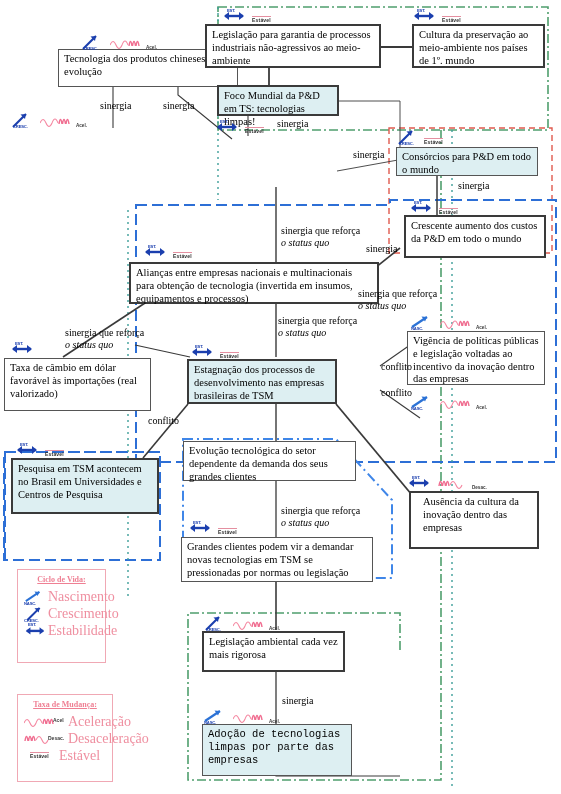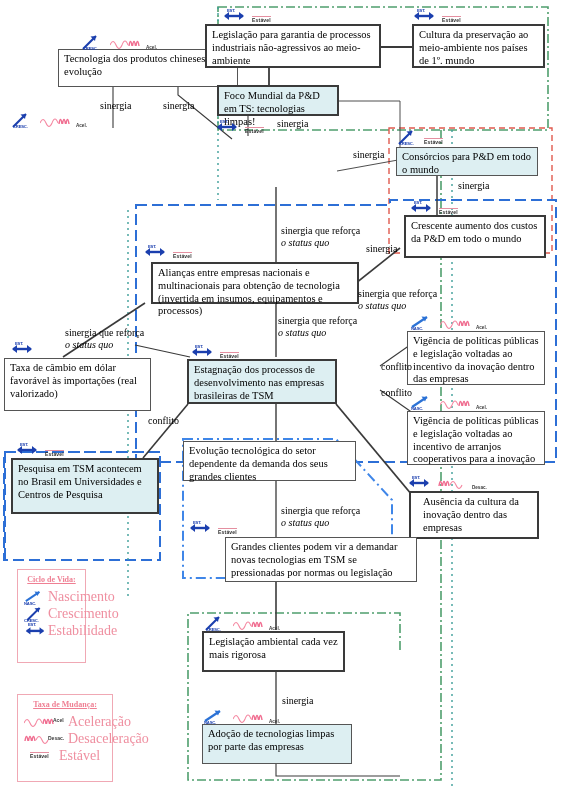--- a/index.html
+++ b/index.html
@@ -213,21 +213,21 @@
 
   <div class="marker" style="left:143px;top:245px;">
     <svg width="24" height="14" viewBox="0 0 24 14">
         <path d="M3 7 L21 7" stroke="#1b3fae" stroke-width="2.4"></path>
         <path d="M2 7 l5 -4 v8 Z" fill="#1b3fae"></path>
         <path d="M22 7 l-5 -4 v8 Z" fill="#1b3fae"></path>
       </svg>
     <span class="mk-lab" style="position:absolute;left:5px;top:-1px;">EST.</span>
     <span class="estav" style="margin-left:4px;">Estável</span>
   </div>
-  <div class="node thick" style="left:151px;top:262px;width:208px;height:42px;">
+  <div class="node thick" style="left:129px;top:262px;width:250px;height:42px;">
     <span class="t">Alianças entre empresas nacionais e multinacionais para obtenção de tecnologia (invertida em insumos, equipamentos e processos)</span>
   </div>
 
   <div class="marker" style="left:10px;top:342px;">
     <svg width="24" height="14" viewBox="0 0 24 14">
         <path d="M3 7 L21 7" stroke="#1b3fae" stroke-width="2.4"></path>
         <path d="M2 7 l5 -4 v8 Z" fill="#1b3fae"></path>
         <path d="M22 7 l-5 -4 v8 Z" fill="#1b3fae"></path>
       </svg>
     <span class="mk-lab" style="position:absolute;left:5px;top:-1px;">EST.</span>
@@ -270,38 +270,35 @@
         <path d="M2 13 L17 3" stroke="#2b72d6" stroke-width="2.2" fill="none"></path>
         <path d="M17 3 l-5.5 -.6 L15 7.5 Z" fill="#2b72d6"></path>
       </svg>
     <span class="mk-lab" style="position:absolute;left:1px;bottom:-1px;">NASC.</span>
     <svg width="38" height="14" viewBox="0 0 38 14" style="margin-left:6px">
         <path d="M0 9 q3 -7 6 0 q3 7 6 0 q3 -8 6 0" stroke="#f58aa3" stroke-width="1.1" fill="none"></path>
         <path d="M19 10 q1.5 -9 3 0 M22.5 10 q1.5 -9 3 0 M26 10 q1.5 -9 3 0" stroke="#f06d90" stroke-width="1.4" fill="none"></path>
       </svg>
     <span class="rate-lab" style="margin-left:-4px;">Acel.</span>
   </div>
-  <div class="node" style="left:407px;top:411px;width:138px;height:54px;">
-    <span class="t">Vigência de políticas públicas e legislação voltadas ao incentivo de arranjos cooperativos para a inovação</span>
-  </div>
 
   <div class="marker" style="left:407px;top:476px;">
     <svg width="24" height="14" viewBox="0 0 24 14">
         <path d="M3 7 L21 7" stroke="#1b3fae" stroke-width="2.4"></path>
         <path d="M2 7 l5 -4 v8 Z" fill="#1b3fae"></path>
         <path d="M22 7 l-5 -4 v8 Z" fill="#1b3fae"></path>
       </svg>
     <span class="mk-lab" style="position:absolute;left:5px;top:-1px;">EST.</span>
     <svg width="38" height="14" viewBox="0 0 38 14" style="margin-left:5px">
         <path d="M1 10 q1.5 -9 3 0 M4.5 10 q1.5 -9 3 0 M8 10 q1.5 -9 3 0" stroke="#f06d90" stroke-width="1.4" fill="none"></path>
         <path d="M12 9 q3 -7 6 0 q3 7 6 0" stroke="#f58aa3" stroke-width="1.1" fill="none"></path>
       </svg>
     <span class="rate-lab" style="margin-left:-6px;">Desac.</span>
   </div>
-  <div class="node thick" style="left:409px;top:491px;width:130px;height:48px;padding-left:12px;">
+  <div class="node thick" style="left:409px;top:491px;width:130px;height:58px;padding-left:12px;">
     <span class="t">Ausência da cultura da inovação dentro das empresas</span>
   </div>
 
   <div class="marker" style="left:15px;top:443px;">
     <svg width="24" height="14" viewBox="0 0 24 14">
         <path d="M3 7 L21 7" stroke="#1b3fae" stroke-width="2.4"></path>
         <path d="M2 7 l5 -4 v8 Z" fill="#1b3fae"></path>
         <path d="M22 7 l-5 -4 v8 Z" fill="#1b3fae"></path>
       </svg>
     <span class="mk-lab" style="position:absolute;left:5px;top:-1px;">EST.</span>
@@ -317,21 +314,21 @@
 
   <div class="marker" style="left:188px;top:521px;">
     <svg width="24" height="14" viewBox="0 0 24 14">
         <path d="M3 7 L21 7" stroke="#1b3fae" stroke-width="2.4"></path>
         <path d="M2 7 l5 -4 v8 Z" fill="#1b3fae"></path>
         <path d="M22 7 l-5 -4 v8 Z" fill="#1b3fae"></path>
       </svg>
     <span class="mk-lab" style="position:absolute;left:5px;top:-1px;">EST.</span>
     <span class="estav" style="margin-left:4px;">Estável</span>
   </div>
-  <div class="node" style="left:181px;top:537px;width:192px;height:45px;margin-left:44px;">
+  <div class="node" style="left:181px;top:537px;width:192px;height:45px;">
     <span class="t">Grandes clientes podem vir a demandar novas tecnologias em TSM se pressionadas por normas ou legislação</span>
   </div>
 
   <div class="marker" style="left:203px;top:617px;">
     <svg width="20" height="16" viewBox="0 0 20 16">
         <path d="M3 15 L16 2" stroke="#1b3fae" stroke-width="2.2" fill="none"></path>
         <path d="M16 2 l-5.5 .4 L15 7 Z" fill="#1b3fae"></path>
       </svg>
     <span class="mk-lab" style="position:absolute;left:3px;bottom:-1px;">CRESC.</span>
     <svg width="38" height="14" viewBox="0 0 38 14" style="margin-left:8px">
@@ -349,21 +346,21 @@
         <path d="M2 13 L17 3" stroke="#2b72d6" stroke-width="2.2" fill="none"></path>
         <path d="M17 3 l-5.5 -.6 L15 7.5 Z" fill="#2b72d6"></path>
       </svg>
     <span class="mk-lab" style="position:absolute;left:1px;bottom:-1px;">NASC.</span>
     <svg width="38" height="14" viewBox="0 0 38 14" style="margin-left:6px">
         <path d="M0 9 q3 -7 6 0 q3 7 6 0 q3 -8 6 0" stroke="#f58aa3" stroke-width="1.1" fill="none"></path>
         <path d="M19 10 q1.5 -9 3 0 M22.5 10 q1.5 -9 3 0 M26 10 q1.5 -9 3 0" stroke="#f06d90" stroke-width="1.4" fill="none"></path>
       </svg>
     <span class="rate-lab" style="margin-left:-4px;">Acel.</span>
   </div>
-  <div class="node cyan" style="left:202px;top:724px;width:150px;height:40px;">
+  <div class="node cyan" style="left:202px;top:724px;width:150px;height:52px;font-family:Liberation Mono, monospace;">
     <span class="t">Adoção de tecnologias limpas por parte das empresas</span>
   </div>
 
   <div class="elabel" style="left:100px;top:100px;">sinergia</div>
   <div class="elabel" style="left:163px;top:100px;">sinergia</div>
   <div class="elabel" style="left:277px;top:118px;">sinergia</div>
   <div class="elabel" style="left:353px;top:149px;">sinergia</div>
   <div class="elabel" style="left:458px;top:180px;">sinergia</div>
   <div class="elabel" style="left:366px;top:243px;">sinergia</div>
 
@@ -387,21 +384,21 @@
     <span>sinergia que reforça</span><br>
     <i>o status quo</i>
   </div>
 
   <div class="elabel" style="left:381px;top:361px;">conflito</div>
   <div class="elabel" style="left:381px;top:387px;">conflito</div>
   <div class="elabel" style="left:148px;top:415px;">conflito</div>
 
   <div class="elabel" style="left:282px;top:695px;">sinergia</div>
 
-  <div class="legend" style="left:17px;top:569px;width:69px;height:94px;">
+  <div class="legend" style="left:17px;top:569px;width:89px;height:94px;">
     <div class="ltitle">Ciclo de Vida:</div>
     <div class="lrow">
       <span style="position:relative;display:inline-block;width:20px;height:15px;">
         <svg width="20" height="15" viewBox="0 0 22 16">
             <path d="M2 13 L17 3" stroke="#2b72d6" stroke-width="2.2" fill="none"></path>
             <path d="M17 3 l-5.5 -.6 L15 7.5 Z" fill="#2b72d6"></path>
           </svg>
         <span class="mk-lab" style="position:absolute;left:0;bottom:-2px;">NASC.</span>
       </span>
       <span class="lt">Nascimento</span>

